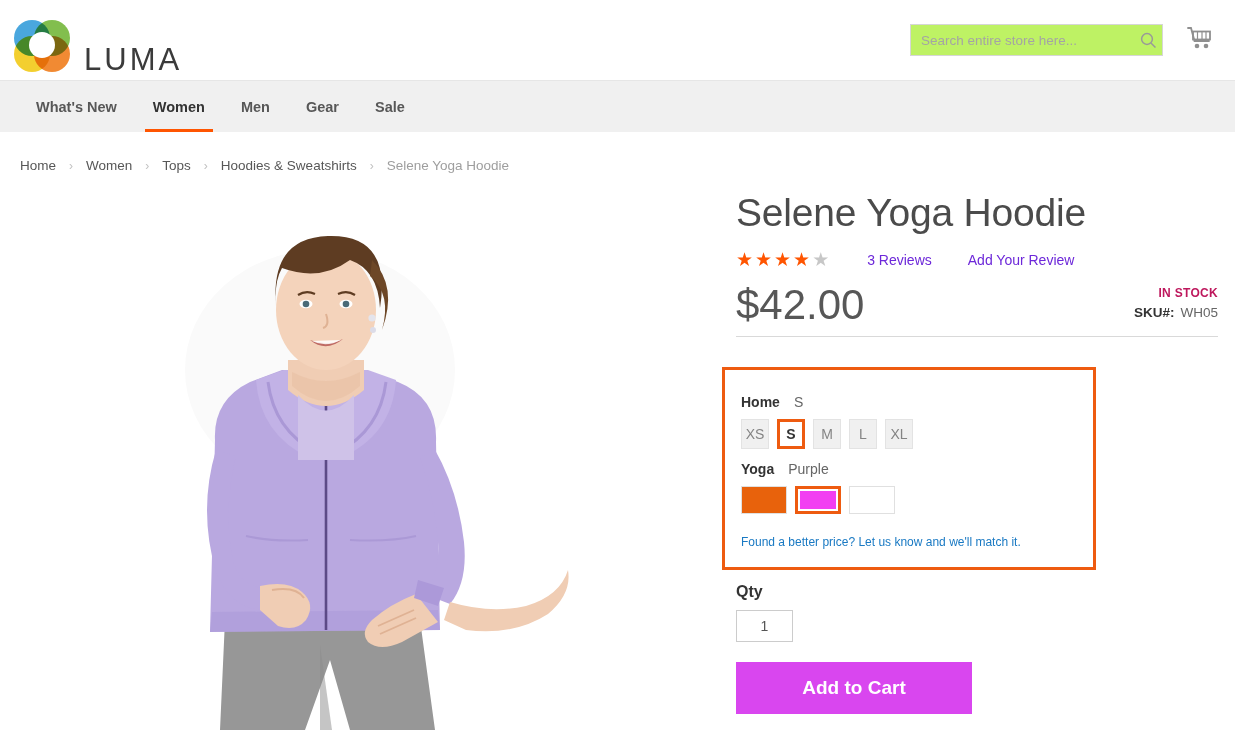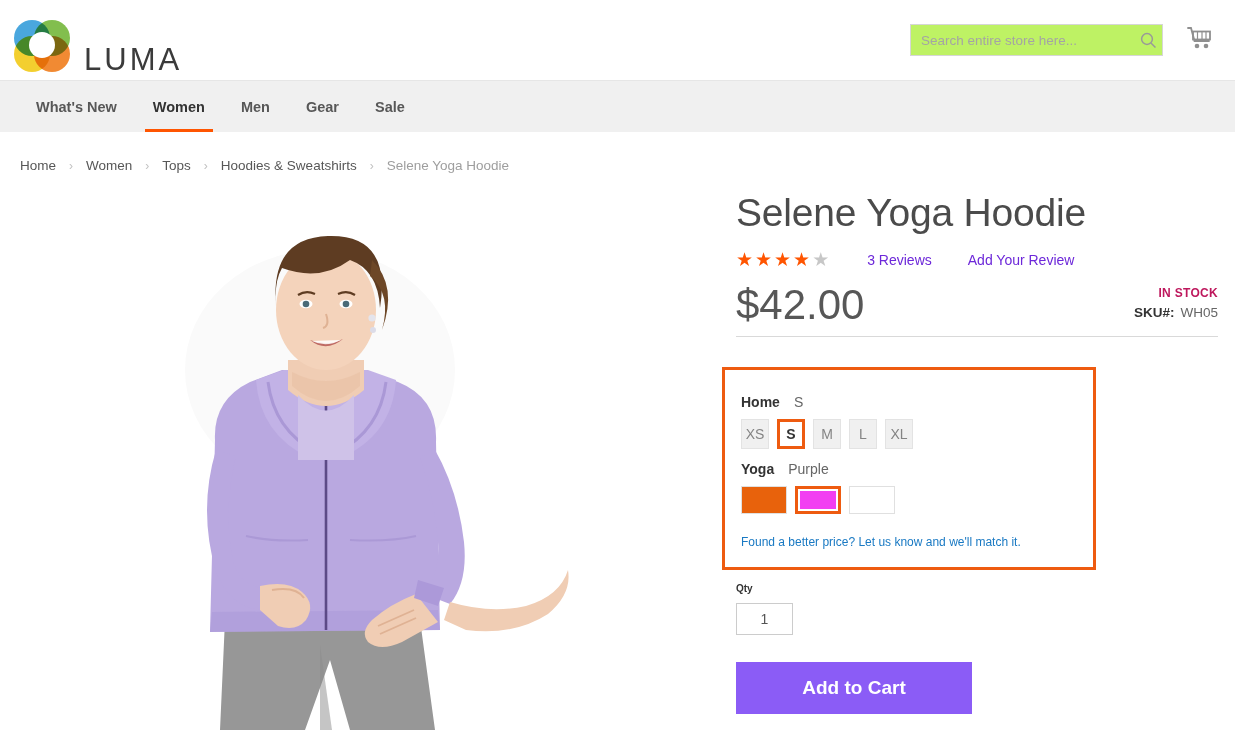--- a/index.html
+++ b/index.html
@@ -131,31 +131,31 @@
   .swatch-color.selected {
     border:3px solid #ee5b10; box-shadow: inset 0 0 0 2px #fff;
   }
 
   .price-match {
     margin-top:21px; font-size:12px; color:#1979c3; cursor:pointer;
   }
 
   
   .qty-block { position:absolute; left:736px; top:583px; }
-  .qty-label { font-size:10px; font-weight:bold; color:#333; }
+  .qty-label { font-size:16px; font-weight:bold; color:#333; }
   .qty-input {
     margin-top:9px; width:57px; height:32px;
     border:1px solid #cccccc; background:#fff;
     text-align:center; font-size:14px; color:#555;
     font-family:"Liberation Sans", sans-serif; outline:none;
   }
   .atc-btn {
     position:absolute; left:736px; top:662px;
     width:236px; height:52px;
-    background:#8b5cf6; border:0; color:#fff;
+    background:#d946ef; border:0; color:#fff;
     font-size:19px; font-weight:bold; cursor:pointer;
     font-family:"Liberation Sans", sans-serif;
   }
 </style>
 </head>
 <body>
 
 <div class="page">
 
   <div class="header">

